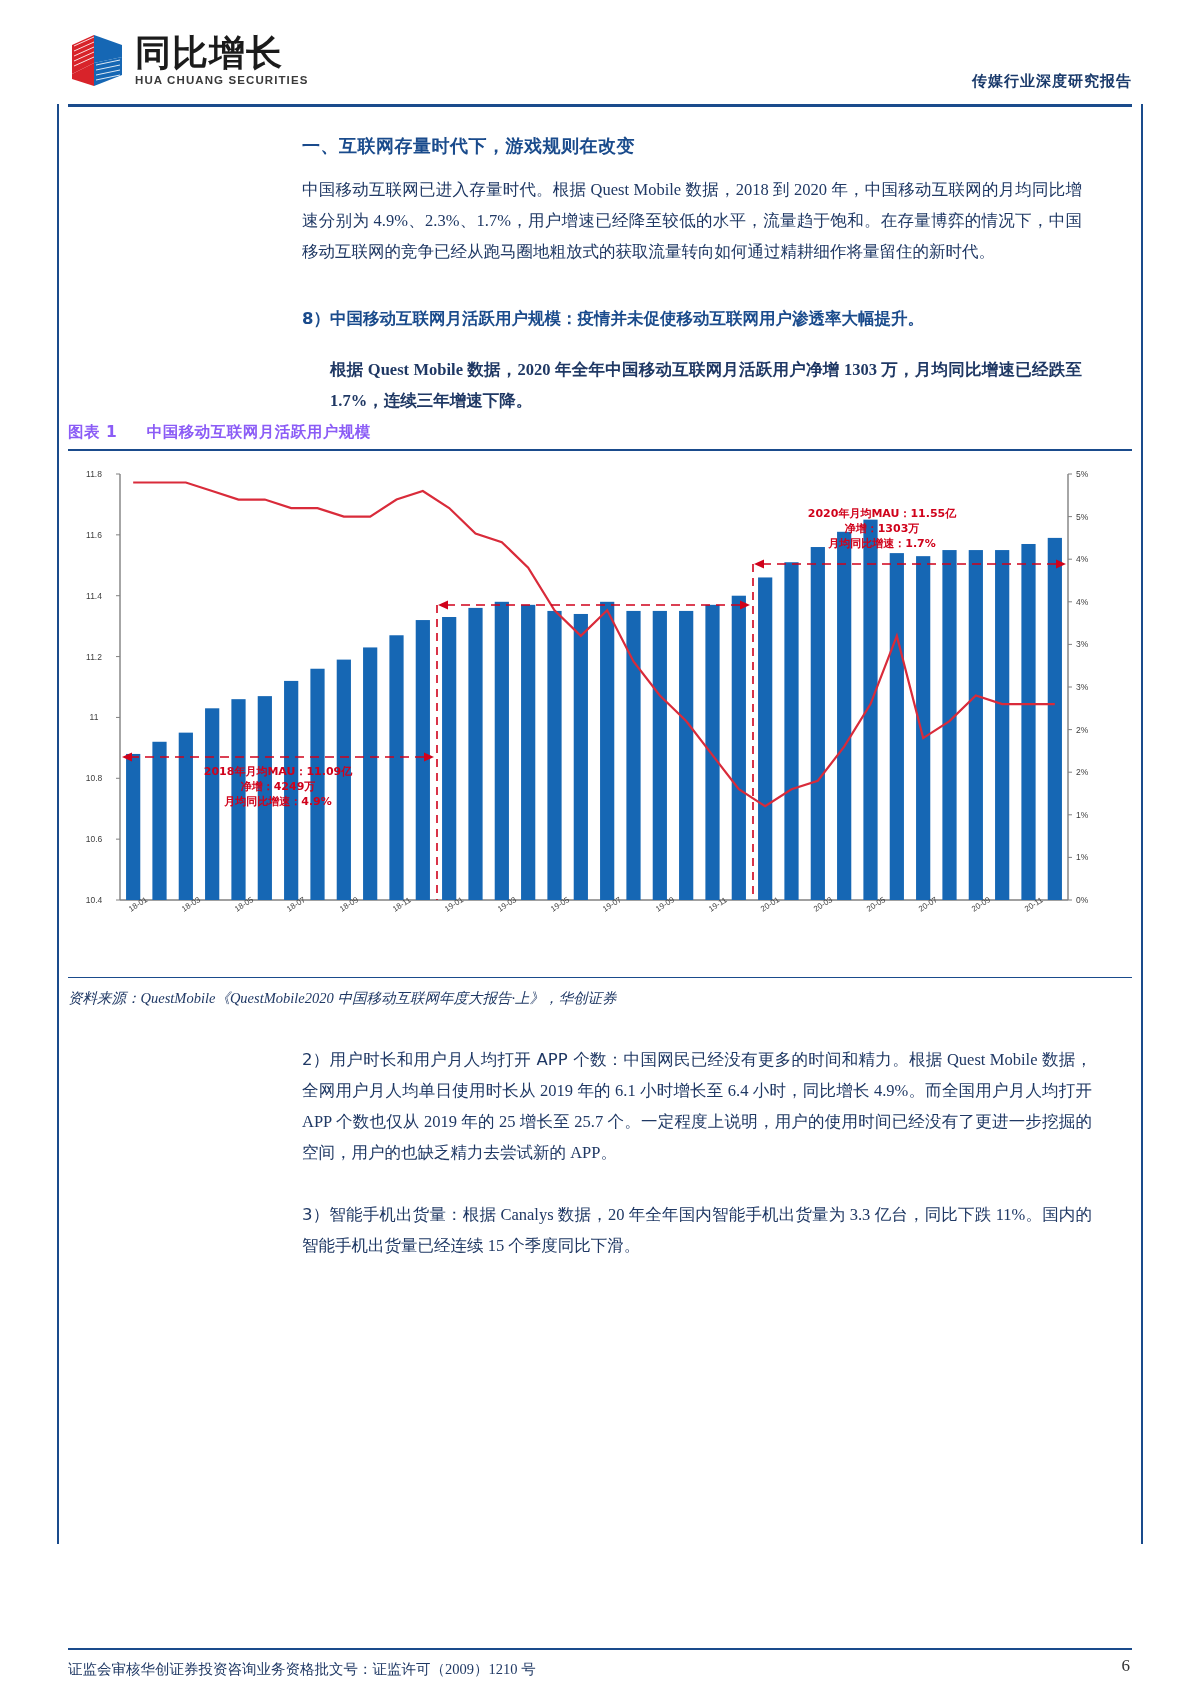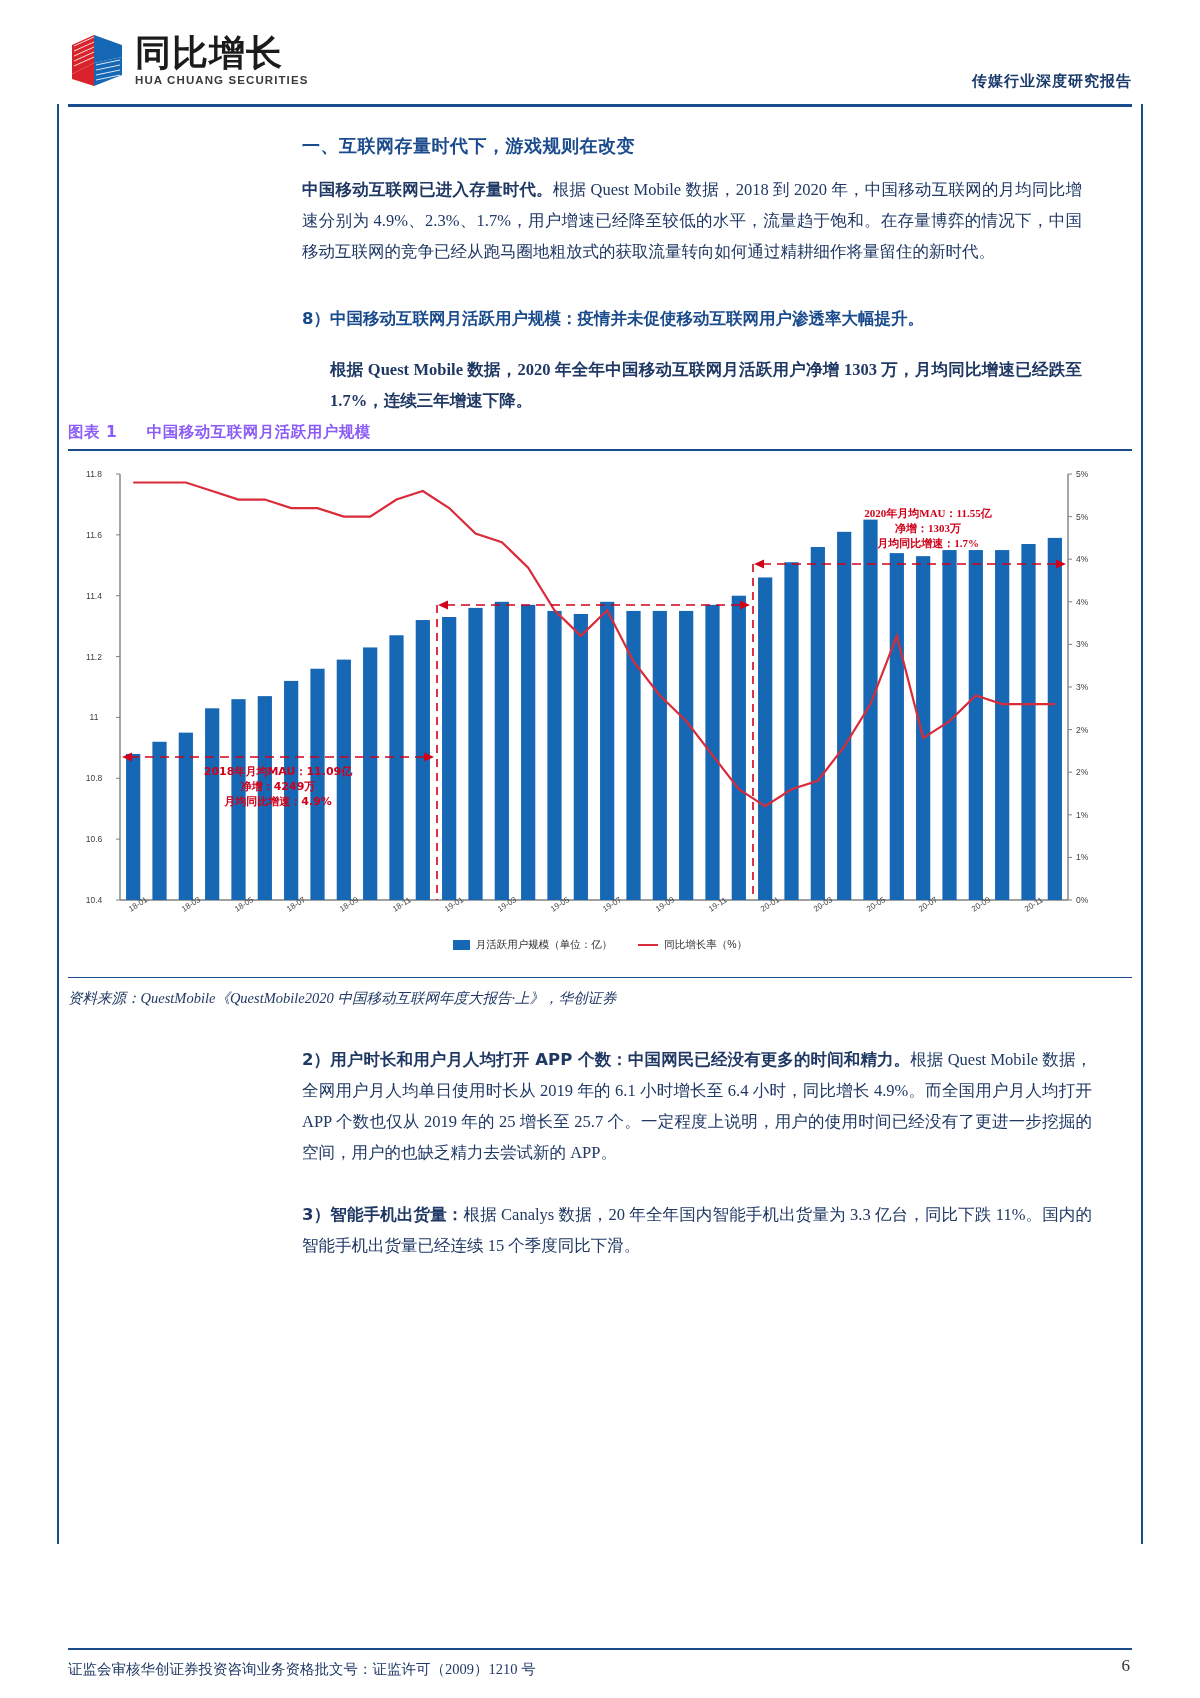--- a/index.html
+++ b/index.html
@@ -51,21 +51,21 @@
     font-family:"DejaVu Sans", sans-serif;
     font-weight:bold; font-size:18px; color:#1a4b8c;
     letter-spacing:0.5px;
   }
 
   .para {
     position:absolute; left:302px; width:780px;
     font-size:16.5px; line-height:31px; color:#1f3864;
     text-align:justify;
   }
-  .para b, .bold { font-family:"DejaVu Sans", sans-serif; font-weight:bold; }
+  .para b, .bold { font-family:"DejaVu Sans", sans-serif; font-weight:normal; }
 
   .p1 { top:70px; text-indent:0; }
   .sub1 {
     position:absolute; left:302px; top:200px; width:790px;
     font-family:"DejaVu Sans", sans-serif; font-weight:bold;
     font-size:16.5px; color:#1a4b8c; line-height:29px;
   }
   .p2 { top:250px; left:330px; width:752px;font-weight:bold; }
 
   
@@ -258,35 +258,25 @@
             <polygon points="682,153 672,148.5 672,157.5" fill="#d0021b"></polygon>
             <line x1="369" y1="153" x2="369" y2="448" stroke="#d0021b" stroke-width="1.6" stroke-dasharray="8 6"></line>
             <line x1="694" y1="112" x2="990" y2="112" stroke="#d0021b" stroke-width="1.6" stroke-dasharray="9 6"></line>
             <polygon points="686,112 696,107.5 696,116.5" fill="#d0021b"></polygon>
             <polygon points="998,112 988,107.5 988,116.5" fill="#d0021b"></polygon>
             <line x1="685" y1="112" x2="685" y2="448" stroke="#d0021b" stroke-width="1.6" stroke-dasharray="8 6"></line>
           </svg><div class="axis-label ylab" style="left: 6px; width: 40px; top: 443px;">10.4</div><div class="axis-label ylab" style="left: 6px; width: 40px; top: 382.143px;">10.6</div><div class="axis-label ylab" style="left: 6px; width: 40px; top: 321.286px;">10.8</div><div class="axis-label ylab" style="left: 6px; width: 40px; top: 260.429px;">11</div><div class="axis-label ylab" style="left: 6px; width: 40px; top: 199.571px;">11.2</div><div class="axis-label ylab" style="left: 6px; width: 40px; top: 138.714px;">11.4</div><div class="axis-label ylab" style="left: 6px; width: 40px; top: 77.8571px;">11.6</div><div class="axis-label ylab" style="left: 6px; width: 40px; top: 17px;">11.8</div><div class="axis-label" style="left: 1008px; top: 443px;">0%</div><div class="axis-label" style="left: 1008px; top: 400.4px;">1%</div><div class="axis-label" style="left: 1008px; top: 357.8px;">1%</div><div class="axis-label" style="left: 1008px; top: 315.2px;">2%</div><div class="axis-label" style="left: 1008px; top: 272.6px;">2%</div><div class="axis-label" style="left: 1008px; top: 230px;">3%</div><div class="axis-label" style="left: 1008px; top: 187.4px;">3%</div><div class="axis-label" style="left: 1008px; top: 144.8px;">4%</div><div class="axis-label" style="left: 1008px; top: 102.2px;">4%</div><div class="axis-label" style="left: 1008px; top: 59.6px;">5%</div><div class="axis-label" style="left: 1008px; top: 17px;">5%</div><div class="xlab" style="left: 59.1667px; top: 454px;">18-01</div><div class="xlab" style="left: 111.833px; top: 454px;">18-03</div><div class="xlab" style="left: 164.5px; top: 454px;">18-05</div><div class="xlab" style="left: 217.167px; top: 454px;">18-07</div><div class="xlab" style="left: 269.833px; top: 454px;">18-09</div><div class="xlab" style="left: 322.5px; top: 454px;">18-11</div><div class="xlab" style="left: 375.167px; top: 454px;">19-01</div><div class="xlab" style="left: 427.833px; top: 454px;">19-03</div><div class="xlab" style="left: 480.5px; top: 454px;">19-05</div><div class="xlab" style="left: 533.167px; top: 454px;">19-07</div><div class="xlab" style="left: 585.833px; top: 454px;">19-09</div><div class="xlab" style="left: 638.5px; top: 454px;">19-11</div><div class="xlab" style="left: 691.167px; top: 454px;">20-01</div><div class="xlab" style="left: 743.833px; top: 454px;">20-03</div><div class="xlab" style="left: 796.5px; top: 454px;">20-05</div><div class="xlab" style="left: 849.167px; top: 454px;">20-07</div><div class="xlab" style="left: 901.833px; top: 454px;">20-09</div><div class="xlab" style="left: 954.5px; top: 454px;">20-11</div><div class="annot" style="left: 100px; width: 220px; top: 312px; color: rgb(208, 2, 27);">
             <div>2018年月均MAU：11.09亿</div>
             <div>净增：4249万</div>
             <div>月均同比增速：4.9%</div>
-          </div><div class="annot" style="left: 750px; width: 220px; top: 54px; color: rgb(208, 2, 27); font-family: Liberation Serif, serif;">
+          </div><div class="annot" style="left: 704px; width: 220px; top: 54px; color: rgb(208, 2, 27);">
             <div>2020年月均MAU：11.55亿</div>
             <div>净增：1303万</div>
             <div>月均同比增速：1.7%</div>
           </div></div>
-      <div class="legend">
-        <div class="itm">
-          <span class="swatch-bar"></span>
-          <span>月活跃用户规模（单位：亿）</span>
-        </div>
-        <div class="itm">
-          <span class="swatch-line"></span>
-          <span>同比增长率（%）</span>
-        </div>
-      </div>
     </div>
 
     <div class="fig-rule-bot"></div>
 
     <div class="src-line">
       <span class="lbl">资料来源：</span><span>QuestMobile《QuestMobile2020 中国移动互联网年度大报告·上》，华创证券</span>
     </div>
 
     <div class="sub2">
       <b class="bold">2）用户时长和用户月人均打开 APP 个数：中国网民已经没有更多的时间和精力。</b><span>根据 Quest Mobile 数据，全网用户月人均单日使用时长从 2019 年的 6.1 小时增长至 6.4 小时，同比增长 4.9%。而全国用户月人均打开 APP 个数也仅从 2019 年的 25 增长至 25.7 个。一定程度上说明，用户的使用时间已经没有了更进一步挖掘的空间，用户的也缺乏精力去尝试新的 APP。</span>

